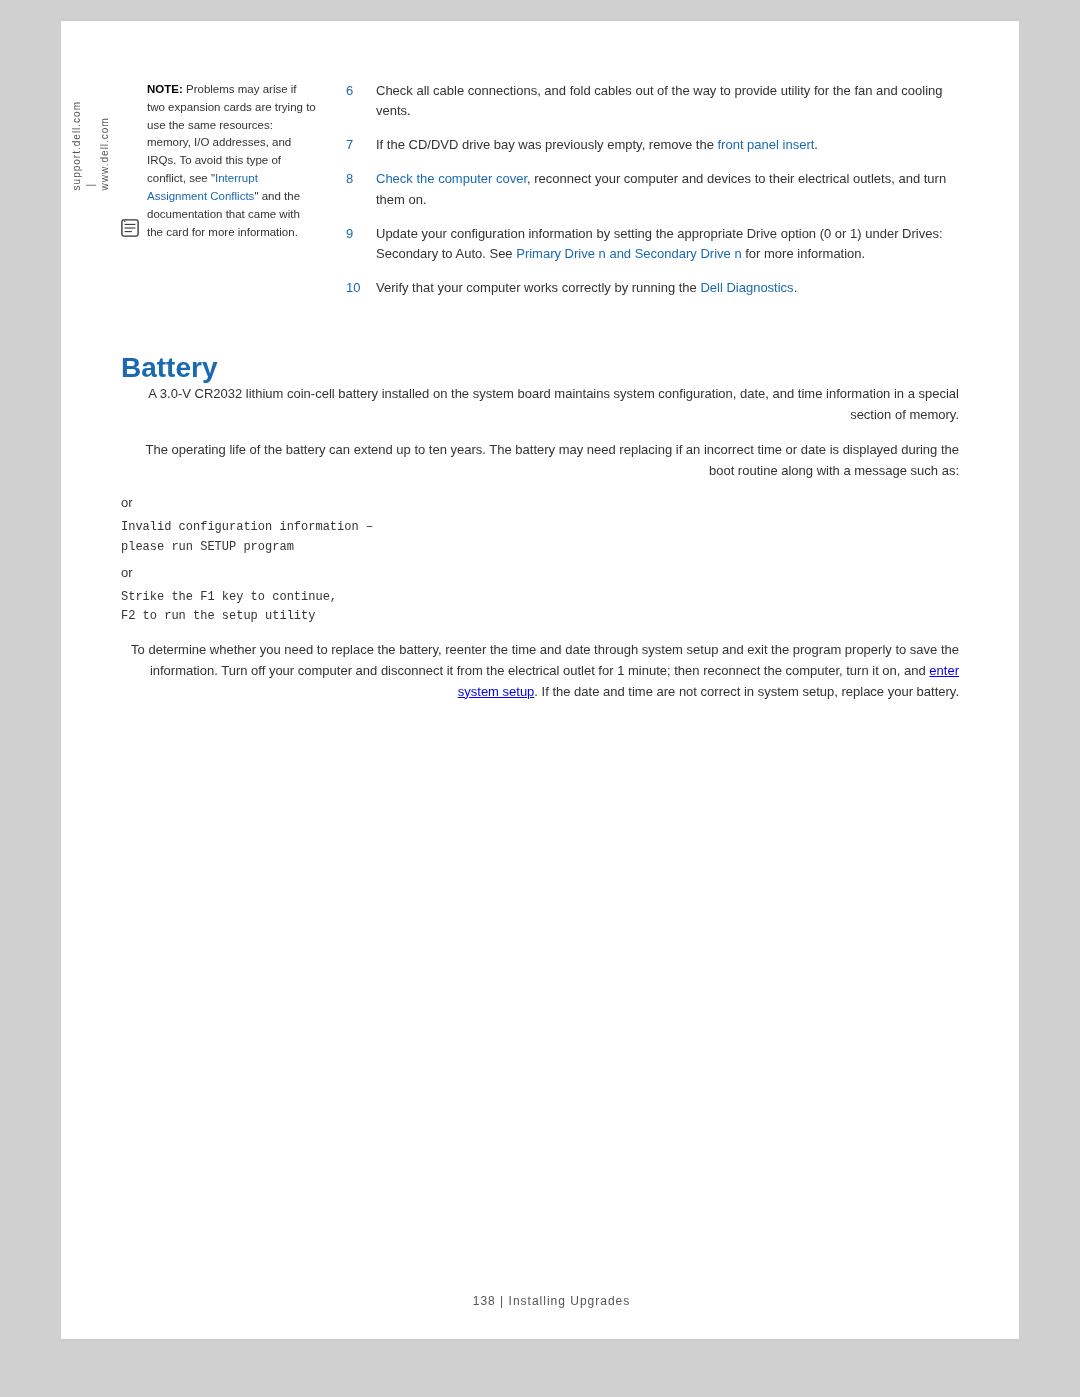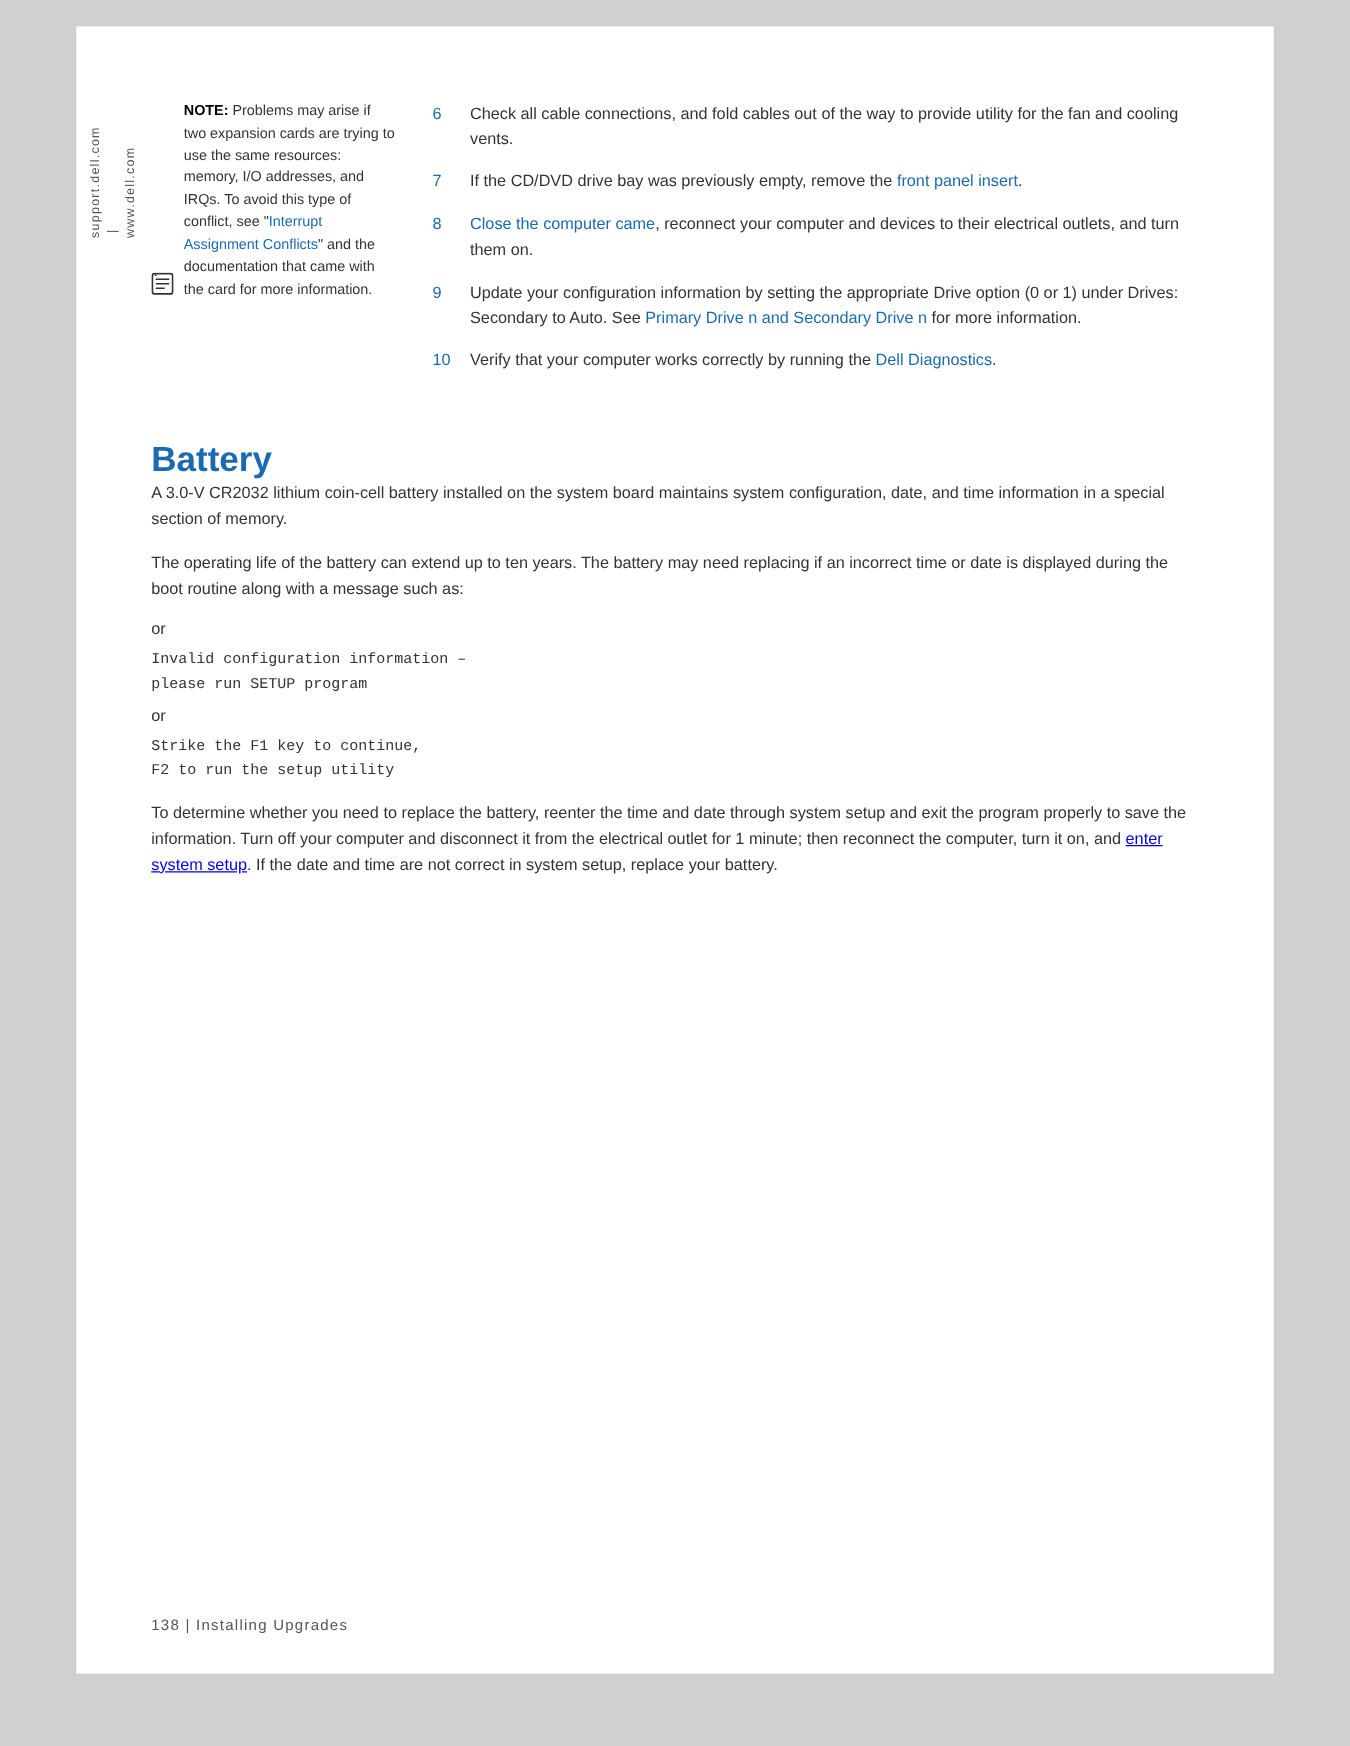--- a/index.html
+++ b/index.html
@@ -152,40 +152,42 @@
       font-weight: bold;
       color: #1a6ab1;
       font-family: Arial, Helvetica, sans-serif;
     }
 
     .body-text {
       font-size: 13px;
       color: #333;
       line-height: 1.6;
       margin-bottom: 14px;
+      text-align: right;
     }
 
     .code-block {
       font-family: 'Courier New', Courier, monospace;
       font-size: 12px;
       color: #333;
       margin: 8px 0 8px 0;
       line-height: 1.6;
     }
 
     .or-text {
       font-size: 13px;
       color: #333;
       margin: 6px 0;
     }
 
     
     .page-footer {
       padding: 20px 37px 30px 60px;
       border-top: none;
+      text-align: center;
     }
 
     .footer-text {
       font-size: 12px;
       color: #555;
       letter-spacing: 1px;
     }
   </style>
 </head>
 <body>
@@ -232,21 +234,21 @@
               <span class="list-content">Check all cable connections, and fold cables out of the way to provide utility for the fan and cooling vents.</span>
             </li>
 
             <li>
               <span class="list-number">7</span>
               <span class="list-content">If the CD/DVD drive bay was previously empty, remove the <a href="#">front panel insert</a>.</span>
             </li>
 
             <li>
               <span class="list-number">8</span>
-              <span class="list-content"><a href="#">Close the computer came</a>, reconnect your computer and devices to their electrical outlets, and turn them on.</span>
+              <span class="list-content"><a href="#">Check the computer cover</a>, reconnect your computer and devices to their electrical outlets, and turn them on.</span>
             </li>
 
             <li>
               <span class="list-number">9</span>
               <span class="list-content">Update your configuration information by setting the appropriate Drive option (0 or 1) under Drives: Secondary to Auto. See <a href="#">Primary Drive n and Secondary Drive n</a> for more information.</span>
             </li>
 
             <li>
               <span class="list-number">10</span>
               <span class="list-content">Verify that your computer works correctly by running the <a href="#">Dell Diagnostics</a>.</span>

